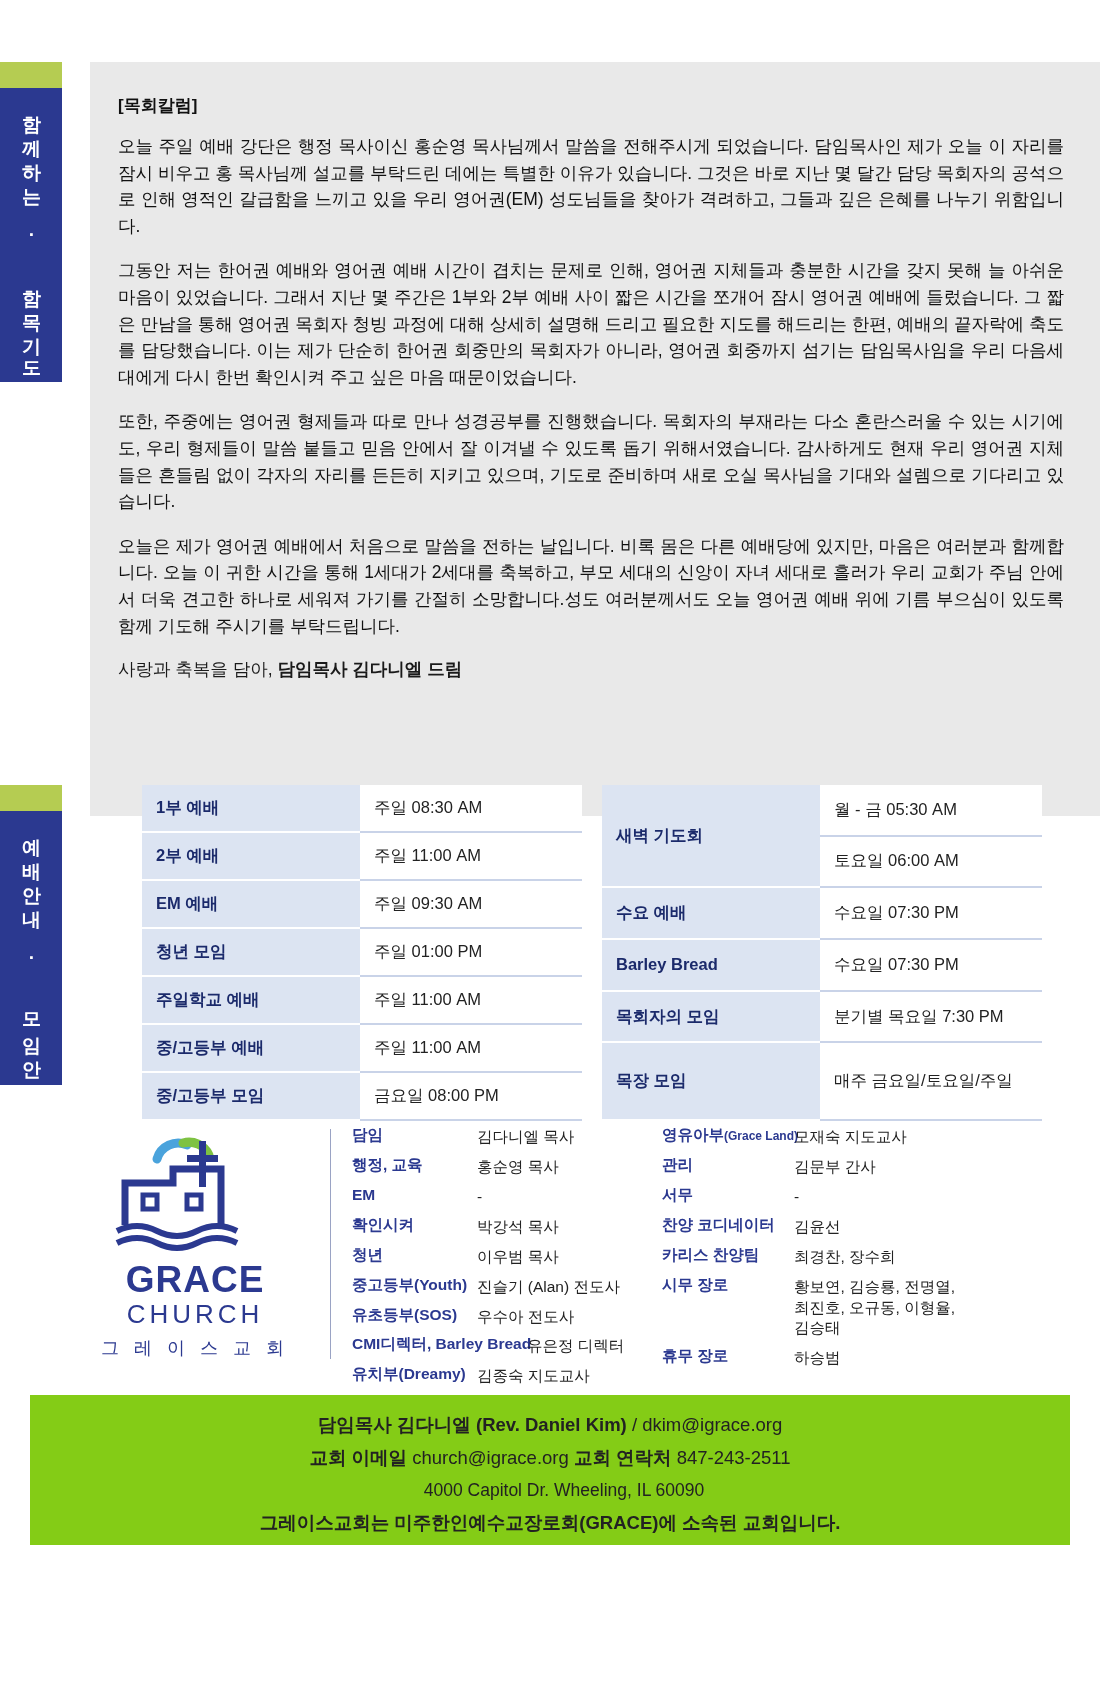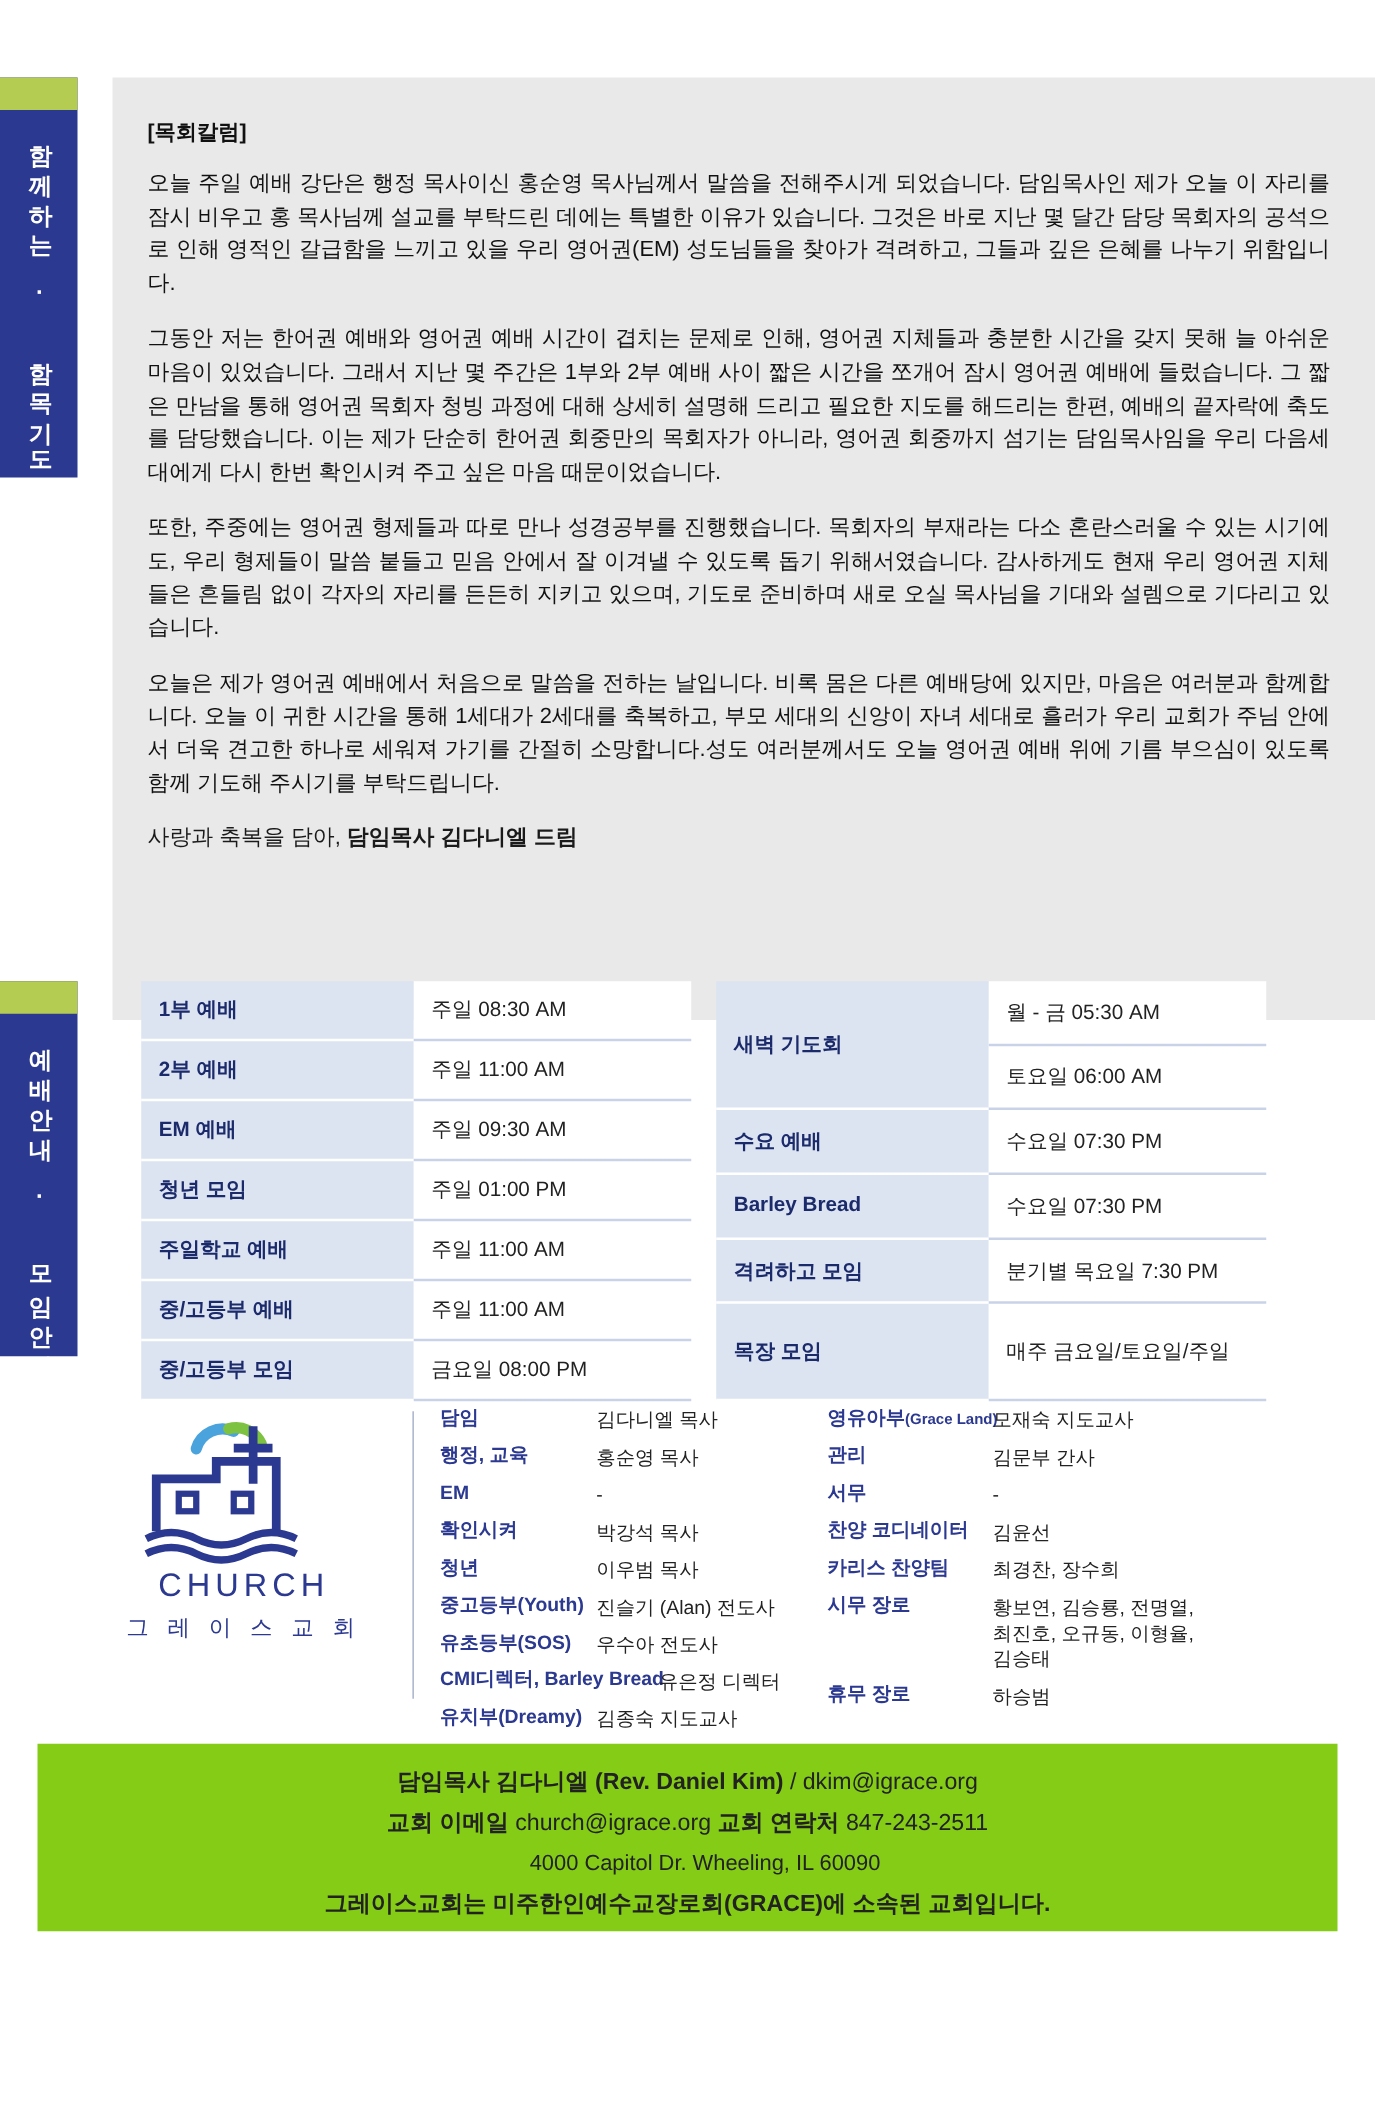--- a/index.html
+++ b/index.html
@@ -90,21 +90,21 @@
     width: 1100px;
     height: 320px;
   }
   #schedule-tab {
     left: 0;
     top: 0;
     height: 300px;
   }
   .sched-wrap {
     position: absolute;
-    left: 113px;
+    left: 142px;
     top: 0;
     width: 950px;
     display: flex;
     gap: 20px;
   }
   table.sched {
     border-collapse: collapse;
     width: 440px;
     table-layout: fixed;
   }
@@ -294,21 +294,21 @@
         </tr>
         <tr>
           <td class="lbl">수요 예배</td>
           <td class="val">수요일 07:30 PM</td>
         </tr>
         <tr>
           <td class="lbl">Barley Bread</td>
           <td class="val">수요일 07:30 PM</td>
         </tr>
         <tr>
-          <td class="lbl">격려하고 모임</td>
+          <td class="lbl">목회자의 모임</td>
           <td class="val">분기별 목요일 7:30 PM</td>
         </tr>
         <tr>
           <td class="lbl" style="height:70px;">목장 모임</td>
           <td class="val last" style="height:70px;">매주 금요일/토요일/주일</td>
         </tr>
       </tbody>
     </table>
 
   </div>
@@ -321,20 +321,21 @@
       <path d="M62 34 a22 22 0 0 1 30 -14" fill="none" stroke="#4aa3dc" stroke-width="9" stroke-linecap="round"></path>
       <path d="M88 18 a22 22 0 0 1 26 12" fill="none" stroke="#7ec242" stroke-width="9" stroke-linecap="round"></path>
       <rect x="104" y="16" width="7" height="46" fill="#2b3990"></rect>
       <rect x="92" y="30" width="31" height="7" fill="#2b3990"></rect>
       <path d="M30 100 L30 58 L78 58 L78 44 L126 44 L126 100" fill="none" stroke="#2b3990" stroke-width="7"></path>
       <rect x="48" y="70" width="14" height="14" fill="none" stroke="#2b3990" stroke-width="5"></rect>
       <rect x="92" y="70" width="14" height="14" fill="none" stroke="#2b3990" stroke-width="5"></rect>
       <path d="M22 106 q20 -10 40 0 q20 10 40 0 q20 -10 40 0" fill="none" stroke="#2b3990" stroke-width="6"></path>
       <path d="M22 118 q20 -10 40 0 q20 10 40 0 q20 -10 40 0" fill="none" stroke="#2b3990" stroke-width="6"></path>
     </svg>
+    <div class="logo-name">GRACE</div>
     <div class="logo-sub">CHURCH</div>
     <div class="logo-kr">그 레 이 스 교 회</div>
   </div>
 
   <div id="staff-divider"></div>
 
   <div class="staff-col" id="staff-col-1">
     <div class="staff-row">
       <span class="staff-role">담임</span>
       <span class="staff-person">김다니엘 목사</span>

